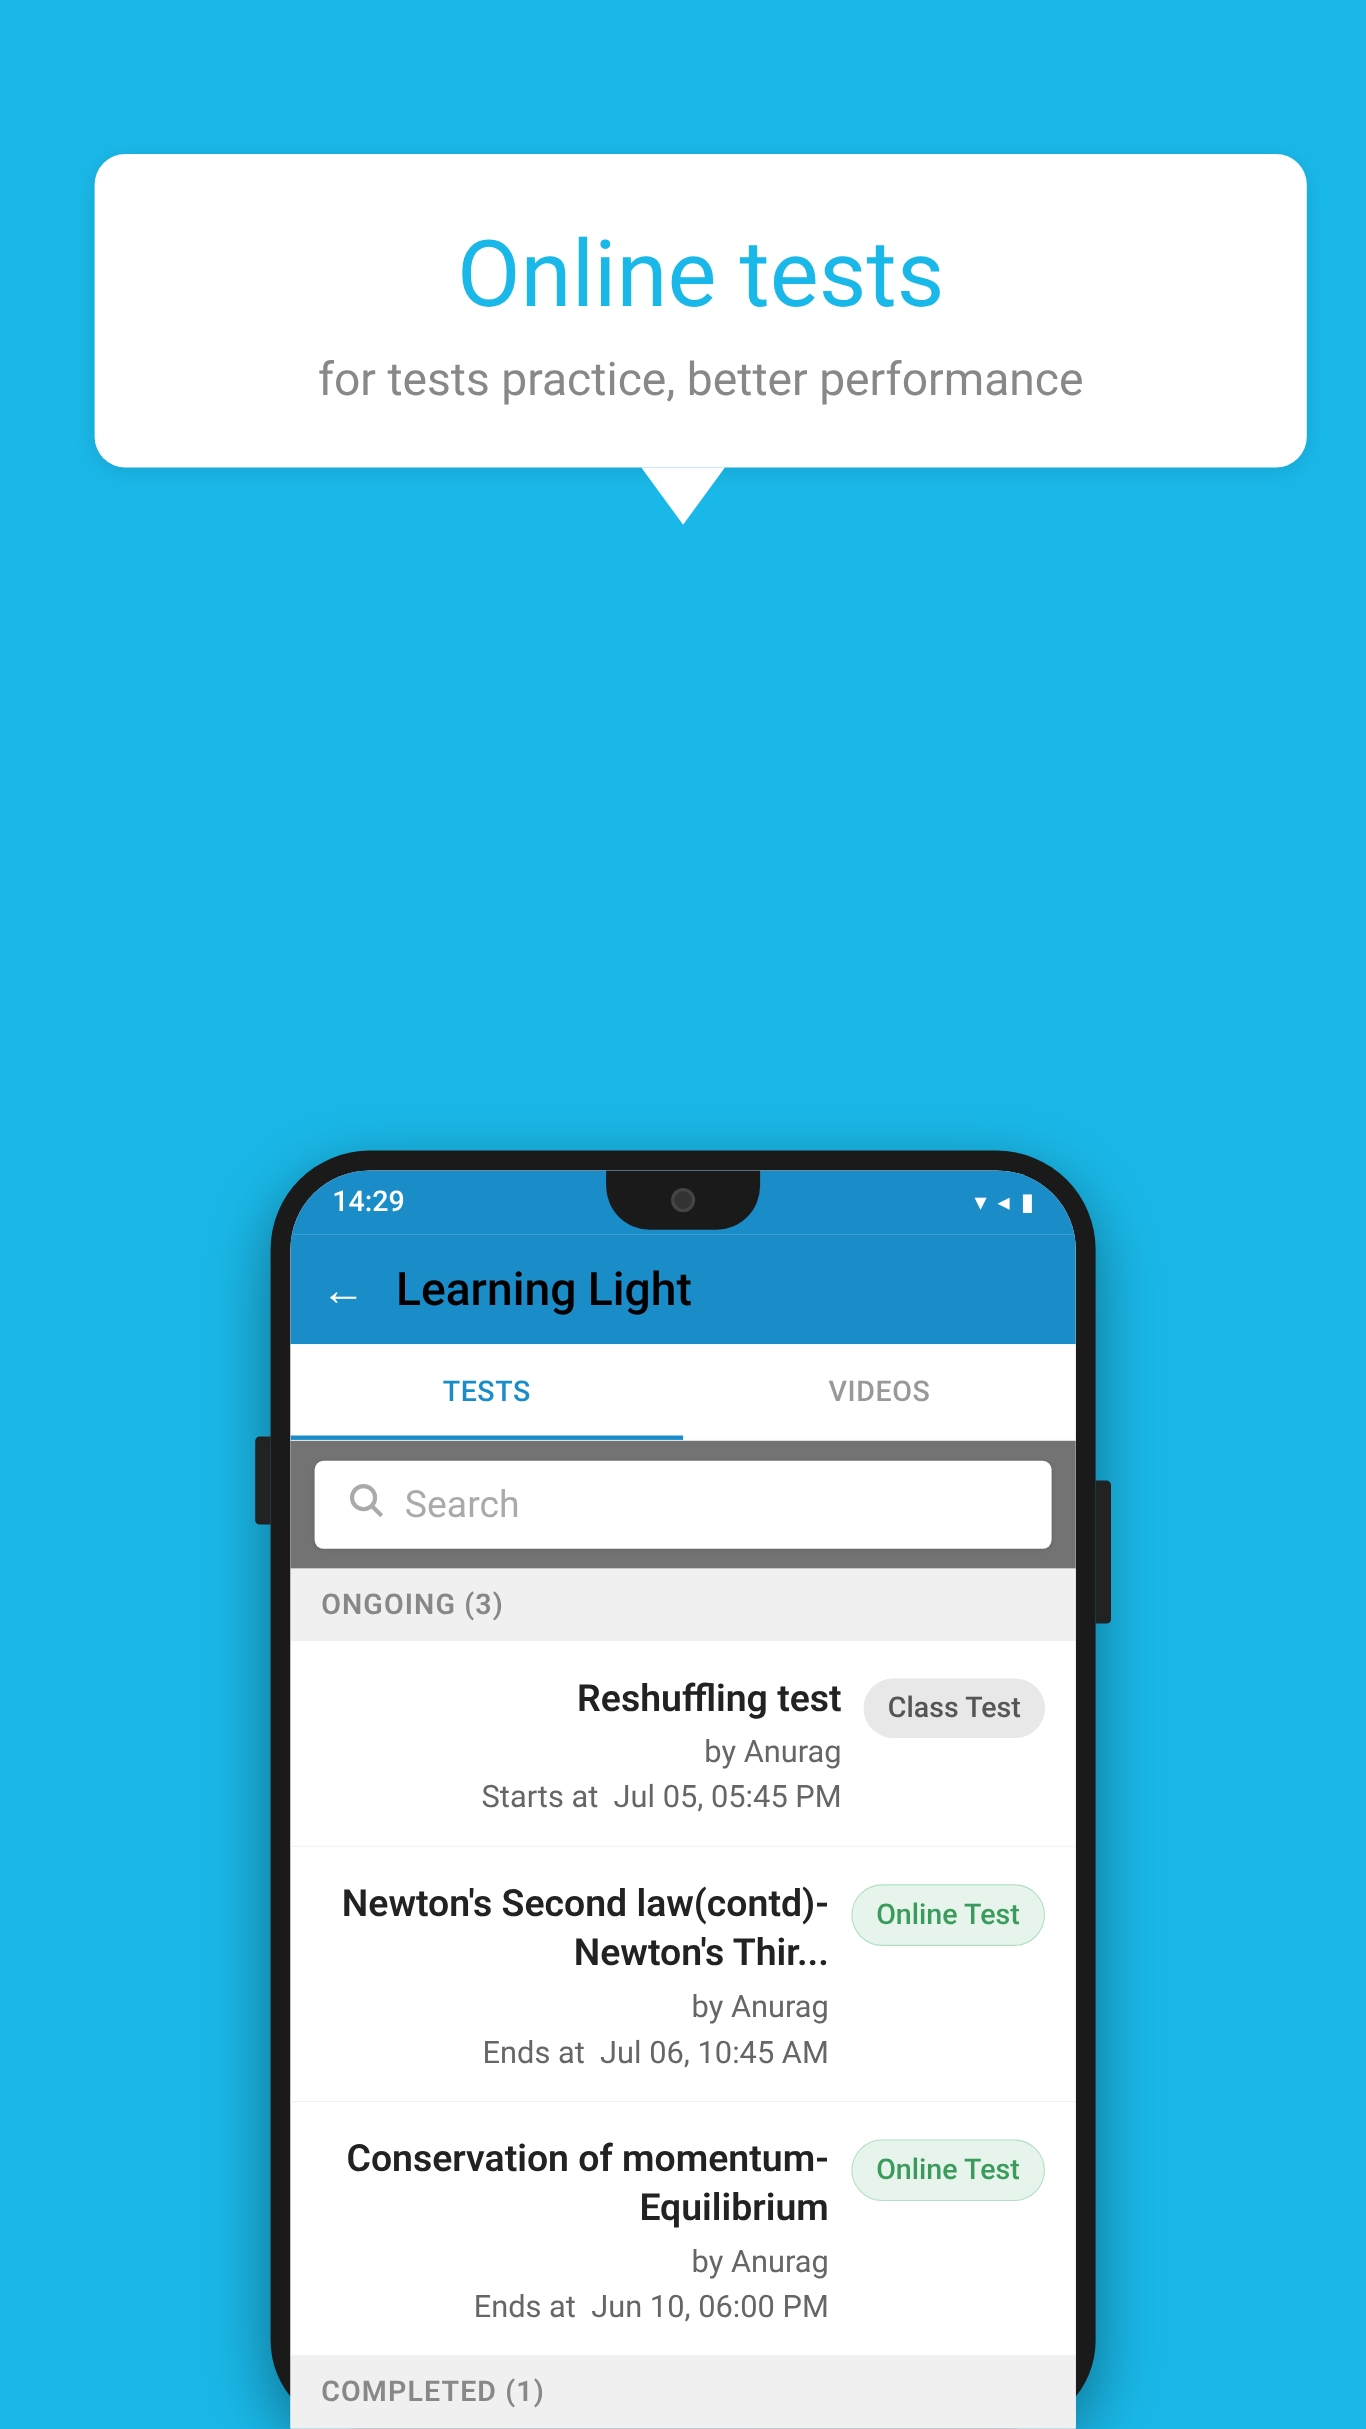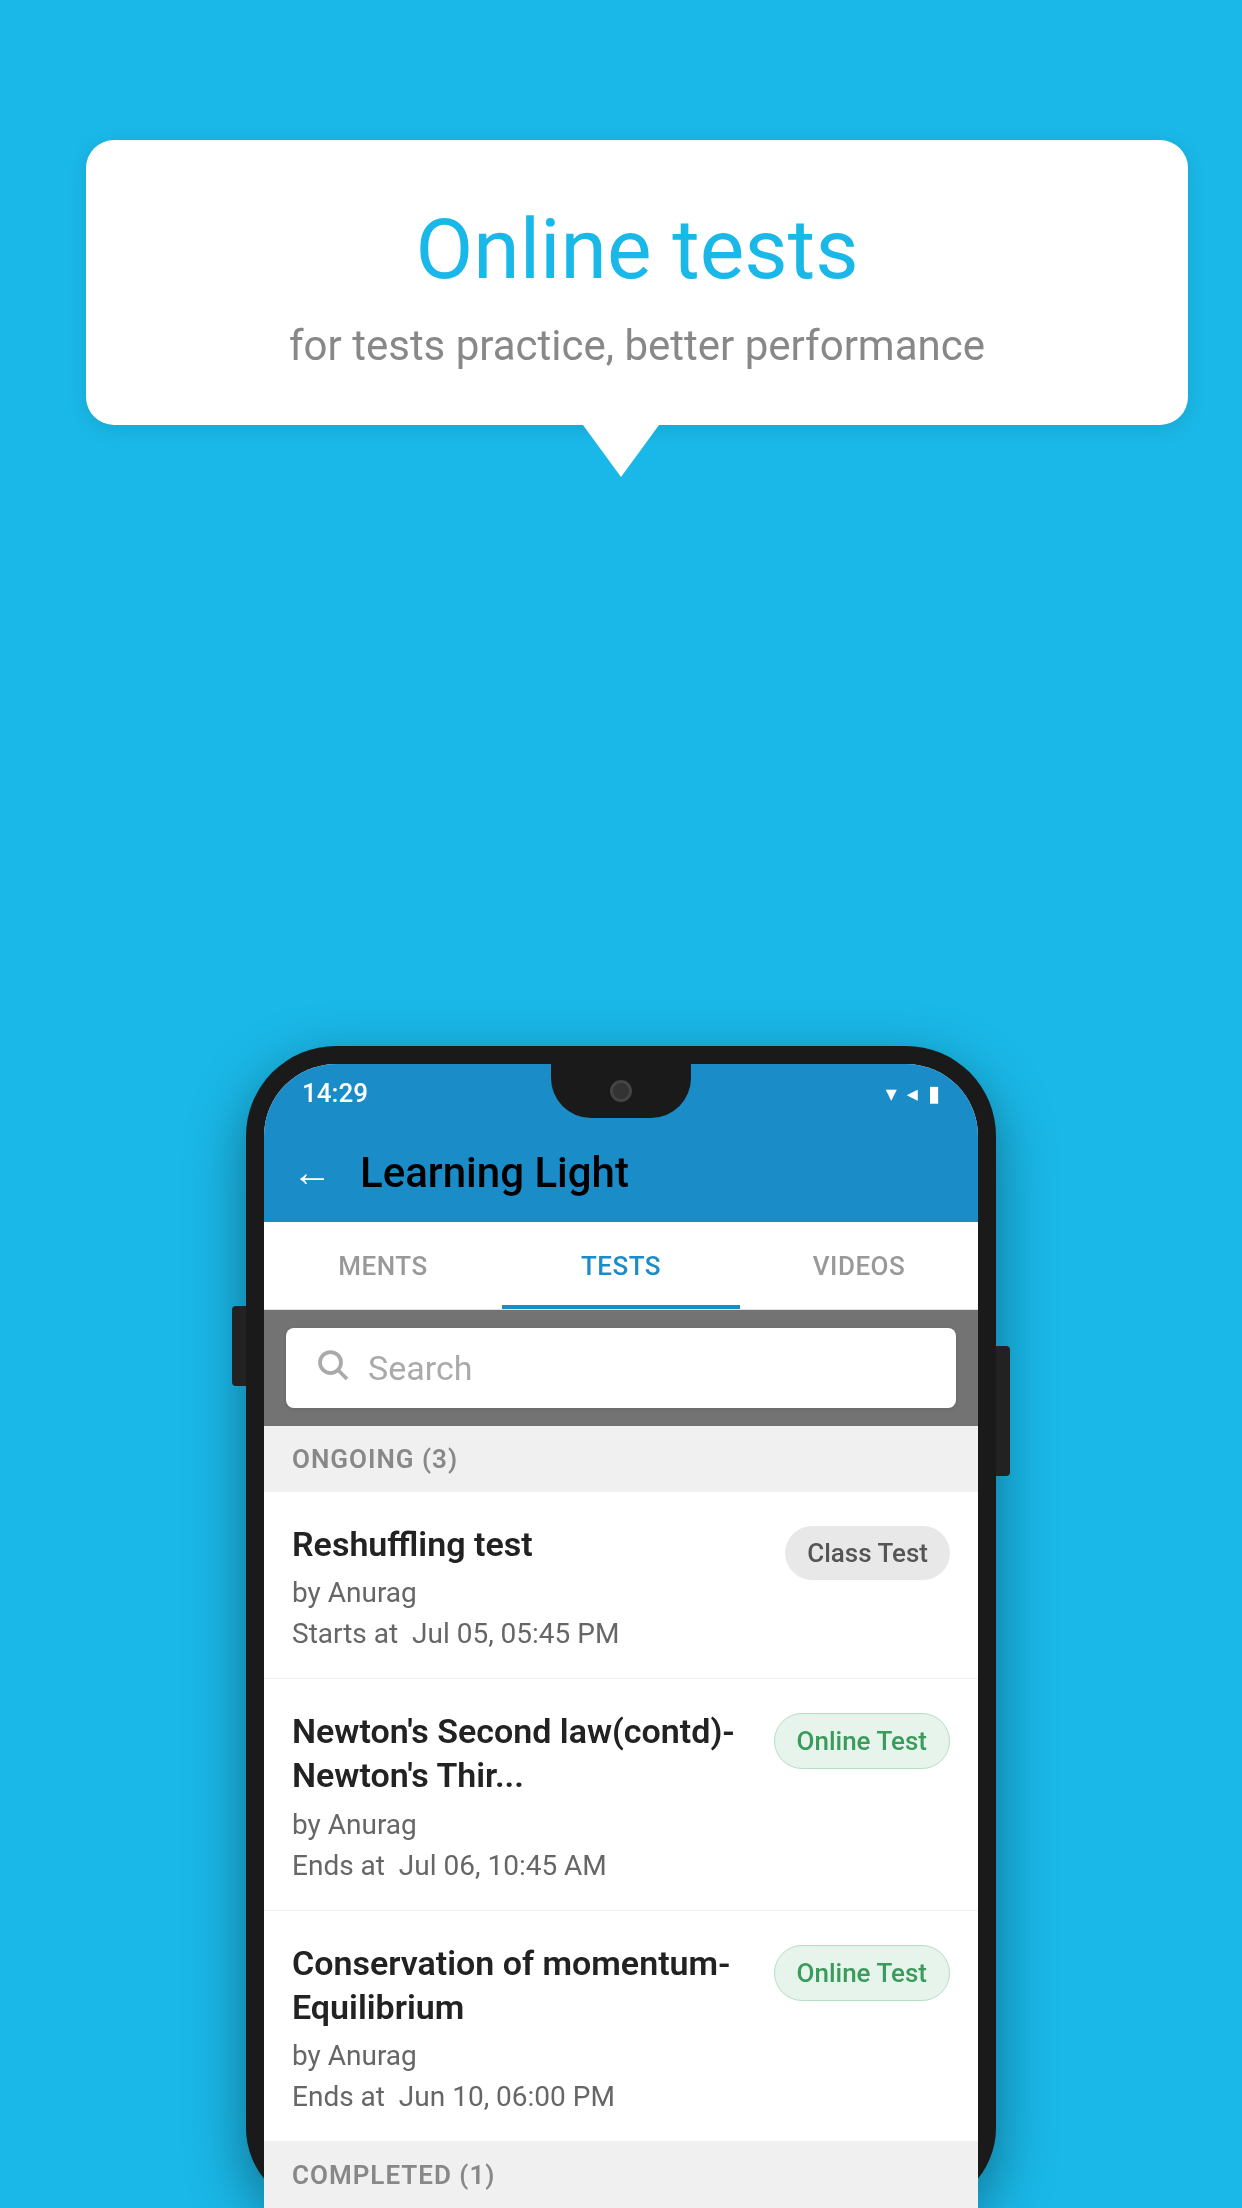--- a/index.html
+++ b/index.html
@@ -265,20 +265,21 @@
       padding: 30px 28px 28px;
       border-bottom: 1px solid #f0f0f0;
       display: flex;
       align-items: flex-start;
       justify-content: space-between;
     }
 
     .test-info {
       flex: 1;
       padding-right: 20px;
+      text-align: right;
     }
 
     .test-title {
       font-size: 34px;
       font-weight: 600;
       color: #222;
       margin-bottom: 10px;
       line-height: 1.3;
     }
 
@@ -353,23 +354,20 @@
           <span class="status-icon">▮</span>
         </div>
       </div>
 
       <div class="app-bar">
         <span class="back-arrow">←</span>
         <span class="app-title">Learning Light</span>
       </div>
 
       <div class="tabs-bar">
-        <div class="tab-item">
-          <span>MENTS</span>
-        </div>
         <div class="tab-item active">
           <span>TESTS</span>
         </div>
         <div class="tab-item">
           <span>VIDEOS</span>
         </div>
       </div>
 
       <div class="search-container">
         <div class="search-box">

